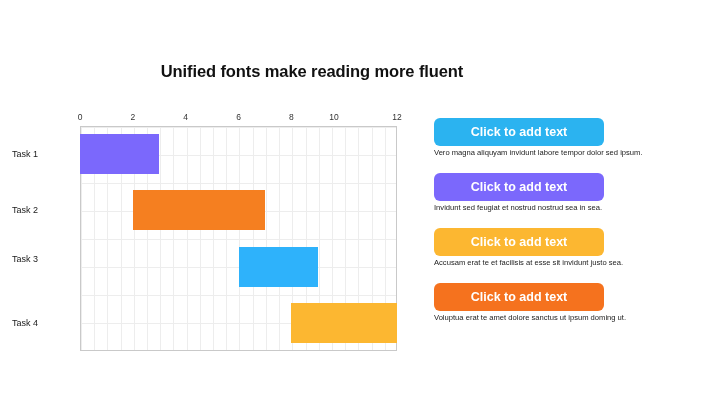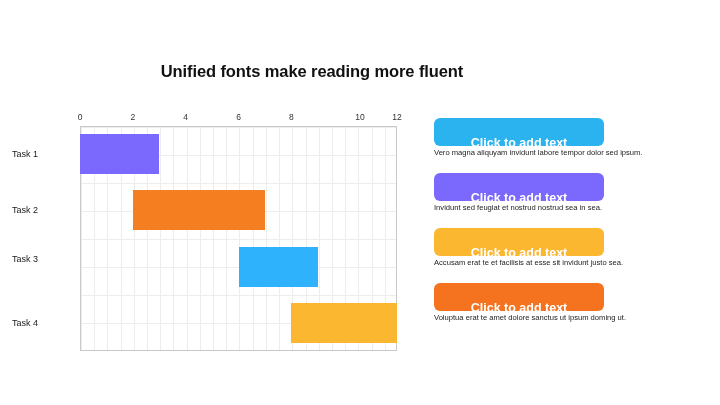--- a/index.html
+++ b/index.html
@@ -110,21 +110,21 @@
   }
   .panel-item:last-child { margin-bottom: 0; }
 
   .cta-button {
     display: block;
     width: 170px;
     height: 28px;
     line-height: 28px;
     border-radius: 6px;
     border: none;
-    padding: 11px;
+    padding: 0;
     color: #ffffff;
     font-family: "Liberation Sans", sans-serif;
     font-size: 12.5px;
     font-weight: bold;
     text-align: center;
     cursor: pointer;
     white-space: nowrap;
   }
 
   .panel-caption {
@@ -142,21 +142,21 @@
 
   <div id="slide-title">Unified fonts make reading more fluent</div>
 
   <div id="chart">
     <div id="axis-ticks">
         <div class="axis-tick-label" style="left: 42px;">0</div>
         <div class="axis-tick-label" style="left: 94.8333px;">2</div>
         <div class="axis-tick-label" style="left: 147.667px;">4</div>
         <div class="axis-tick-label" style="left: 200.5px;">6</div>
         <div class="axis-tick-label" style="left: 253.333px;">8</div>
-        <div class="axis-tick-label" style="left: 322px;">10</div>
+        <div class="axis-tick-label" style="left: 296px;">10</div>
         <div class="axis-tick-label" style="left: 359px;">12</div>
       </div>
     <div id="plot"></div>
     <div id="task-labels">
         <div class="task-label" style="top: 42.125px; text-align: right;">Task 1</div>
         <div class="task-label" style="top: 98.375px;">Task 2</div>
         <div class="task-label" style="top: 147px;">Task 3</div>
         <div class="task-label" style="top: 210.875px;">Task 4</div>
       </div>
     <div id="bars-layer">

